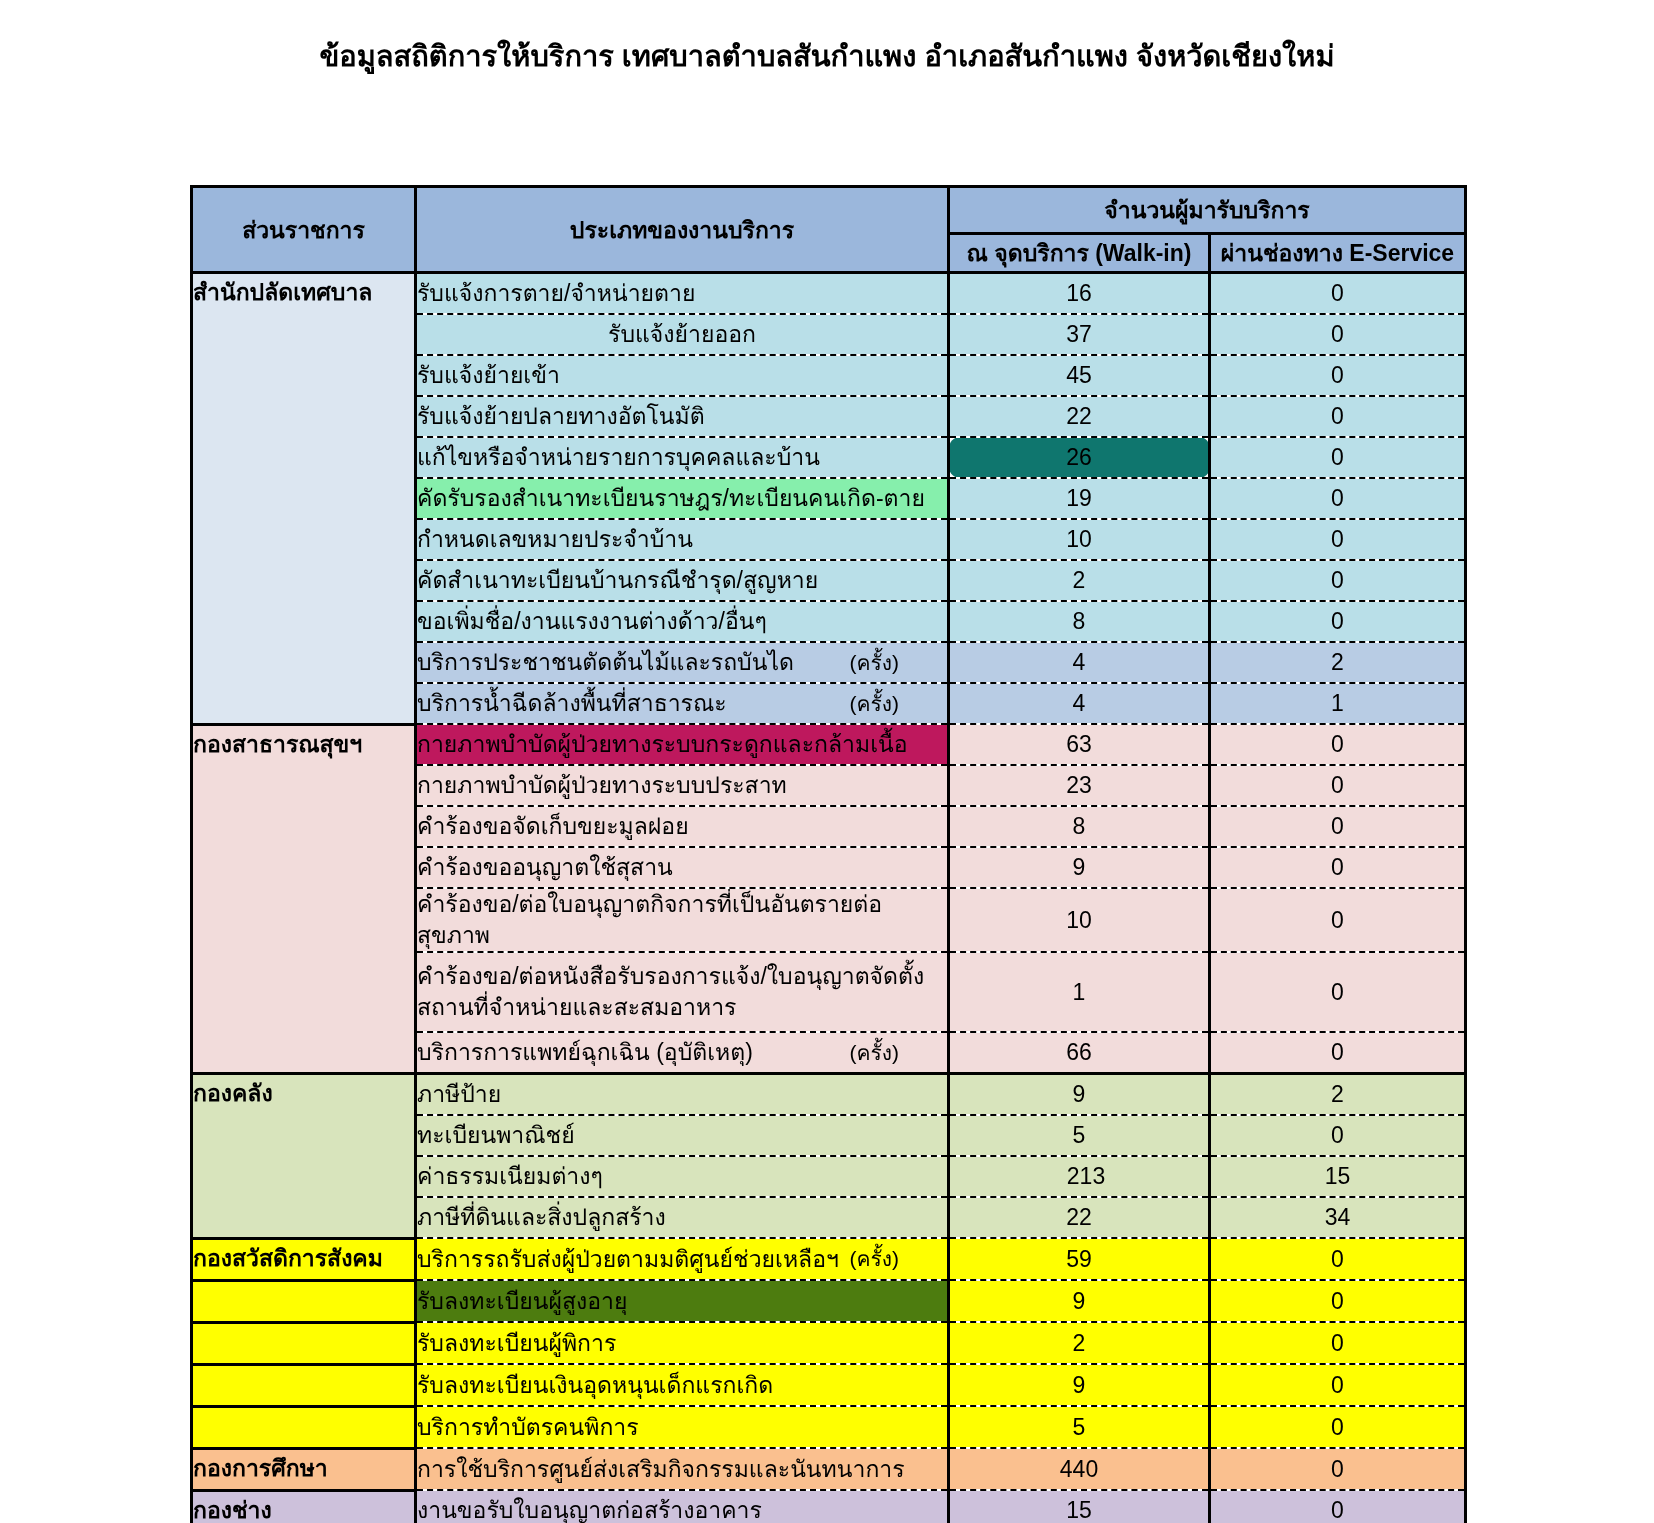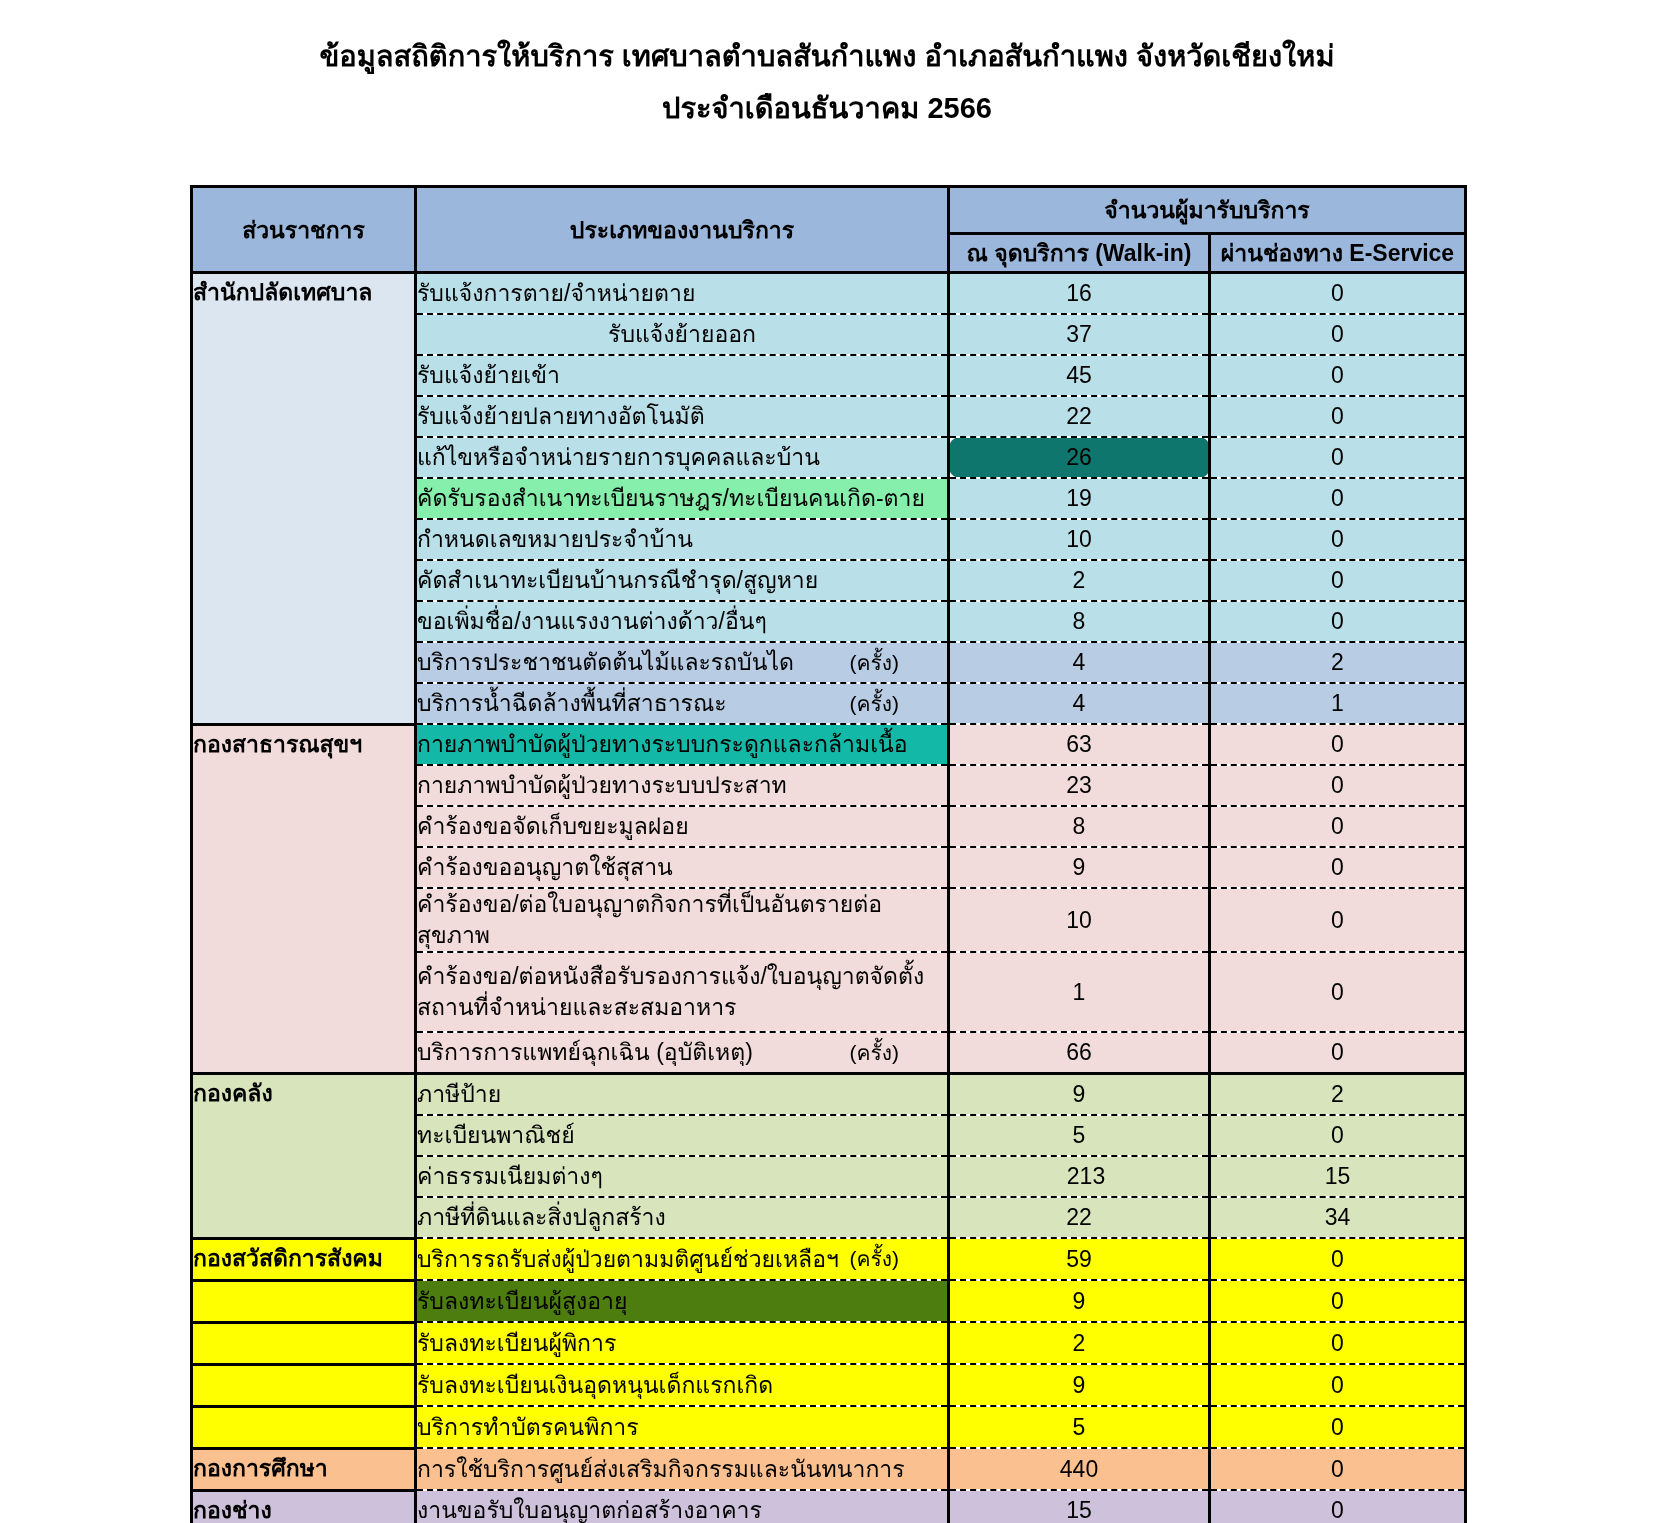--- a/index.html
+++ b/index.html
@@ -28,21 +28,20 @@
   .bt-solid{border-top:3px solid #000;}
   .bt-dash{border-top:2px dashed #000;}
 </style>
 </head>
 <body>
 
 <div class="page">
 
   <div class="title-block">
     <div>ข้อมูลสถิติการให้บริการ เทศบาลตำบลสันกำแพง อำเภอสันกำแพง จังหวัดเชียงใหม่</div>
-    <div>ประจำเดือนธันวาคม 2566</div>
   </div>
 
   <div class="tablewrap">
     <table class="stats">
       <colgroup>
         <col style="width:224px">
           <col style="width:533px">
         <col style="width:261px">
           <col style="width:256px">
       </colgroup>
@@ -134,21 +133,21 @@
           <tr>
             <td class="c-service bt-dash" style="background: rgb(184, 204, 228);">
               <div>บริการน้ำฉีดล้างพื้นที่สาธารณะ</div>
               <span class="unit">(ครั้ง)</span>
             </td>
             <td class="c-val bt-dash" style="background: rgb(184, 204, 228);">4</td>
             <td class="c-val bt-dash" style="background: rgb(184, 204, 228);">1</td>
           </tr>
           <tr>
             <td class="c-agency bt-solid" rowspan="7" style="background: rgb(242, 220, 219);">กองสาธารณสุขฯ</td>
-            <td class="c-service bt-dash" style="background: #14b8a6; margin-left: 36px;">
+            <td class="c-service bt-dash" style="background: #be185d; margin-left: 36px;">
               <div>กายภาพบำบัดผู้ป่วยทางระบบกระดูกและกล้ามเนื้อ</div>
             </td>
             <td class="c-val bt-dash" style="background: rgb(242, 220, 219);">63</td>
             <td class="c-val bt-dash" style="background: rgb(242, 220, 219);">0</td>
           </tr>
           <tr>
             <td class="c-service bt-dash" style="background: rgb(242, 220, 219);">
               <div>กายภาพบำบัดผู้ป่วยทางระบบประสาท</div>
             </td>
             <td class="c-val bt-dash" style="background: rgb(242, 220, 219);">23</td>

